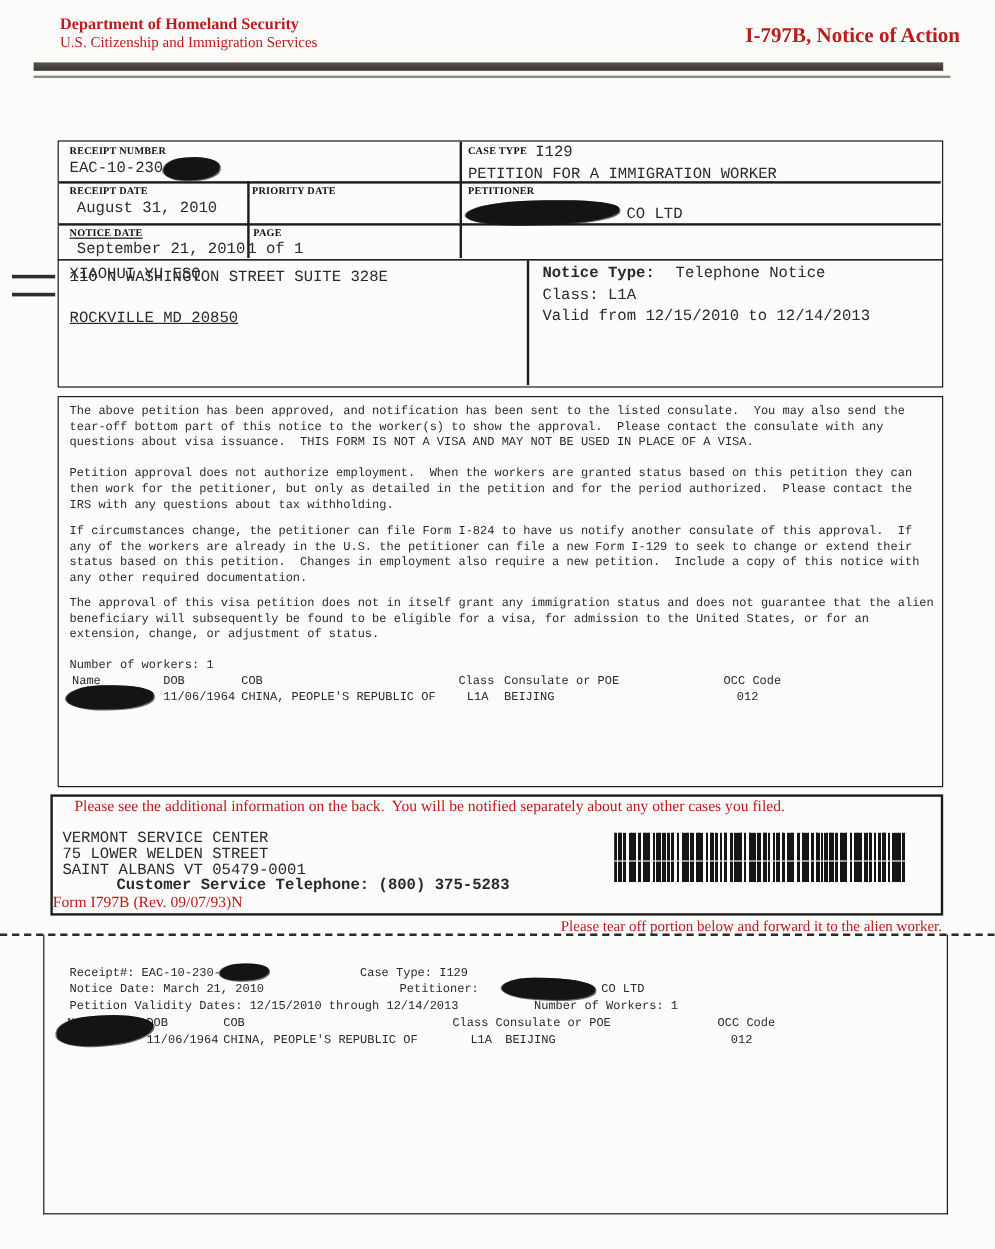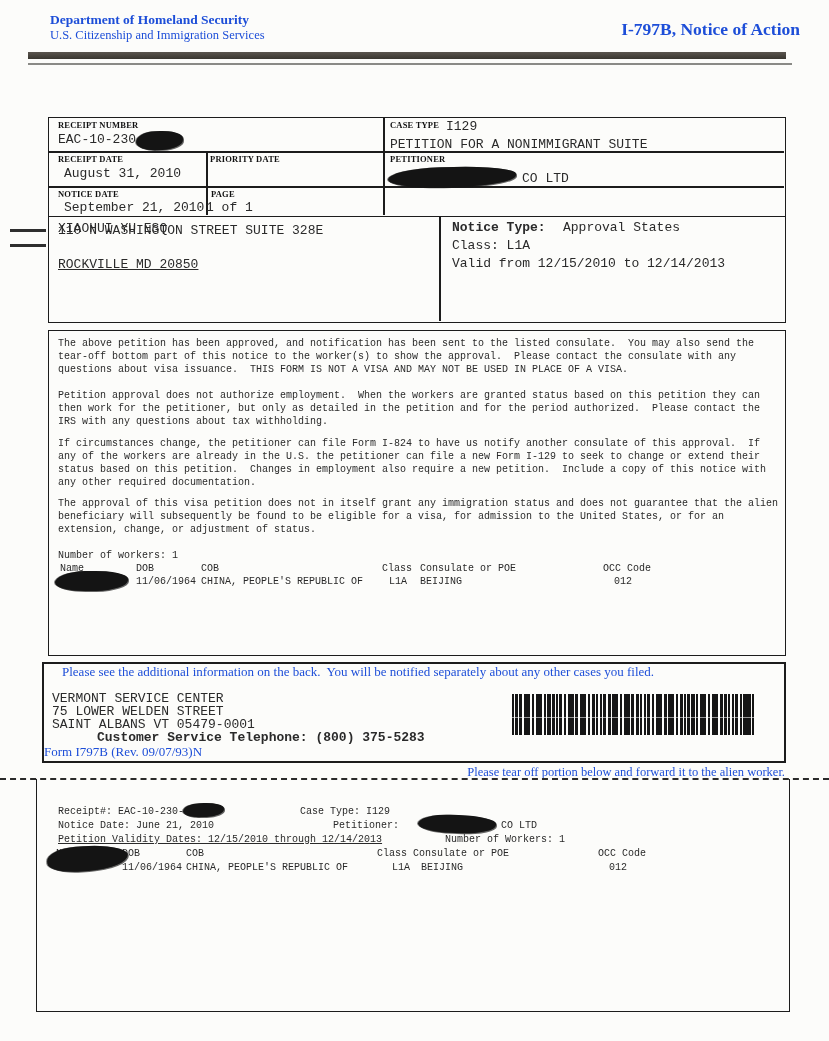--- a/index.html
+++ b/index.html
@@ -4,21 +4,21 @@
 <style>
   html,body{margin:0;padding:0;background:#e9e9e7;}
   .page{
     position:relative;width:829px;height:1041px;margin:0 auto;
     background:#fcfcfa;overflow:hidden;
     font-family:"Liberation Mono","DejaVu Sans Mono",monospace;
     color:#222;
   }
   .abs{position:absolute;}
   .mono{font-family:"Liberation Mono","DejaVu Sans Mono",monospace;color:#2a2a2a;}
-  .serif{font-family:"Liberation Serif","DejaVu Serif",serif;color:#1d4ed8;}
+  .serif{font-family:"Liberation Serif","DejaVu Serif",serif;color:#b91c1c;}
   .lbl{font-family:"Liberation Serif","DejaVu Serif",serif;font-weight:bold;font-size:8.5px;letter-spacing:.2px;color:#111;white-space:nowrap;}
   .val13{font-size:13px;white-space:pre;}
   .mono10{font-size:10px;white-space:pre;line-height:13px;}
   .mono13{font-size:13px;white-space:pre;line-height:13.5px;}
   .hline{background:#1c1c1c;height:1.5px;}
   .vline{background:#1c1c1c;width:1.5px;}
   .box{border:1.5px solid #1c1c1c;box-sizing:border-box;}
 
   
   .hdr-bar{left:28px;top:52px;width:758px;height:7px;background:linear-gradient(#5a554e,#39362f);}
@@ -79,48 +79,48 @@
     <div class="abs vline" style="left:334px;top:0;height:97px;"></div>
     <div class="abs vline" style="left:157px;top:33px;height:64px;"></div>
   </div>
 
   <div class="abs lbl" style="left:58px;top:120px;">RECEIPT NUMBER</div>
   <div class="abs mono val13" style="left:58px;top:132px;">EAC-10-230-</div>
   <div class="abs redact" style="left:136px;top:131px;width:47px;height:19px;transform:rotate(-2deg);"></div>
 
   <div class="abs lbl" style="left:390px;top:120px;">CASE TYPE</div>
   <div class="abs mono val13" style="left:446px;top:119px;">I129</div>
-  <div class="abs mono val13" style="left:390px;top:137px;">PETITION FOR A NONIMMIGRANT SUITE</div>
+  <div class="abs mono val13" style="left:390px;top:137px;">PETITION FOR A IMMIGRATION WORKER</div>
 
   <div class="abs lbl" style="left:58px;top:154px;">RECEIPT DATE</div>
   <div class="abs mono val13" style="left:64px;top:166px;">August 31, 2010</div>
 
   <div class="abs lbl" style="left:210px;top:154px;">PRIORITY DATE</div>
 
   <div class="abs lbl" style="left:390px;top:154px;">PETITIONER</div>
   <div class="abs redact" style="left:388px;top:167px;width:128px;height:20px;transform:rotate(-1.5deg);"></div>
   <div class="abs mono val13" style="left:522px;top:171px;">CO LTD</div>
 
-  <div class="abs lbl" style="left:58px;top:189px;">NOTICE DATE</div>
+  <div class="abs lbl" style="left:58px;top:189px;text-decoration:underline;">NOTICE DATE</div>
   <div class="abs mono val13" style="left:64px;top:200px;">September 21, 2010</div>
   <div class="abs lbl" style="left:211px;top:189px;">PAGE</div>
   <div class="abs mono val13" style="left:206px;top:200px;">1 of 1</div>
 
   <div class="abs box" style="left:48px;top:216px;width:738px;height:107px;">
     <div class="abs vline" style="left:390px;top:0;height:104px;"></div>
   </div>
   <div class="abs fold" style="top:229px;"></div>
   <div class="abs fold" style="top:244px;"></div>
 
   <div class="abs mono val13" style="left:58px;top:221px;">XIAOHUI YU ESQ</div>
   <div class="abs mono val13" style="left:58px;top:223px;">110 N WASHINGTON STREET SUITE 328E</div>
   <div class="abs mono val13" style="left:58px;top:257px;text-decoration:underline;">ROCKVILLE MD 20850</div>
 
   <div class="abs mono val13" style="left:452px;top:220px;font-weight:bold;">Notice Type:</div>
-  <div class="abs mono val13" style="left:563px;top:220px;">Approval States</div>
+  <div class="abs mono val13" style="left:563px;top:220px;">Telephone Notice</div>
   <div class="abs mono val13" style="left:452px;top:238px;">Class: L1A</div>
   <div class="abs mono val13" style="left:452px;top:256px;">Valid from 12/15/2010 to 12/14/2013</div>
 
   <div class="abs box" style="left:48px;top:330px;width:738px;height:326px;"></div>
 
   <div class="abs mono mono10" style="left:58px;top:337px;">The above petition has been approved, and notification has been sent to the listed consulate.  You may also send the
 tear-off bottom part of this notice to the worker(s) to show the approval.  Please contact the consulate with any
 questions about visa issuance.  THIS FORM IS NOT A VISA AND MAY NOT BE USED IN PLACE OF A VISA.</div>
   <div class="abs mono mono10" style="left:58px;top:389px;">Petition approval does not authorize employment.  When the workers are granted status based on this petition they can
 then work for the petitioner, but only as detailed in the petition and for the period authorized.  Please contact the
@@ -163,26 +163,26 @@
 
   <div class="abs serif" style="right:44px;top:765px;font-size:12.5px;white-space:nowrap;">Please tear off portion below and forward it to the alien worker.</div>
   <div class="abs dashes"></div>
 
   <div class="abs" style="left:36px;top:779px;width:754px;height:233px;border:1.5px solid #1c1c1c;border-top:none;box-sizing:border-box;"></div>
 
   <div class="abs mono mono10" style="left:58px;top:805px;">Receipt#: EAC-10-230-</div>
   <div class="abs redact" style="left:183px;top:803px;width:41px;height:14px;transform:rotate(-2deg);"></div>
   <div class="abs mono mono10" style="left:300px;top:805px;">Case Type: I129</div>
 
-  <div class="abs mono mono10" style="left:58px;top:819px;">Notice Date: June 21, 2010</div>
+  <div class="abs mono mono10" style="left:58px;top:819px;">Notice Date: March 21, 2010</div>
   <div class="abs mono mono10" style="left:333px;top:819px;">Petitioner:</div>
   <div class="abs redact" style="left:418px;top:815px;width:78px;height:18px;transform:rotate(2deg);"></div>
   <div class="abs mono mono10" style="left:501px;top:819px;">CO LTD</div>
 
-  <div class="abs mono mono10" style="left:58px;top:833px;text-decoration:underline;">Petition Validity Dates: 12/15/2010 through 12/14/2013</div>
+  <div class="abs mono mono10" style="left:58px;top:833px;">Petition Validity Dates: 12/15/2010 through 12/14/2013</div>
   <div class="abs mono mono10" style="left:445px;top:833px;">Number of Workers: 1</div>
 
   <div>
     <span class="abs mono mono10" style="left:56px;top:847px;">Name</span>
     <span class="abs mono mono10" style="left:122px;top:847px;">DOB</span>
     <span class="abs mono mono10" style="left:186px;top:847px;">COB</span>
     <span class="abs mono mono10" style="left:377px;top:847px;">Class</span>
     <span class="abs mono mono10" style="left:413px;top:847px;">Consulate or POE</span>
     <span class="abs mono mono10" style="left:598px;top:847px;">OCC Code</span>
   </div>

